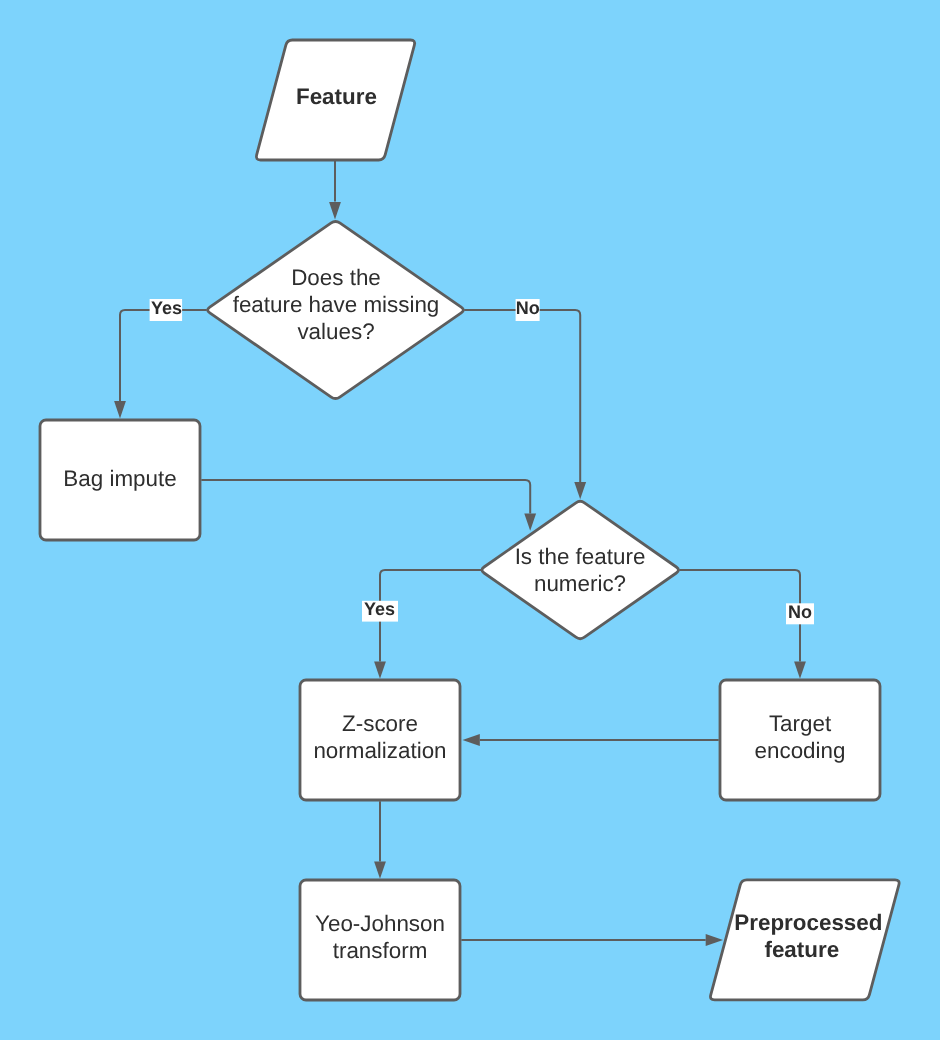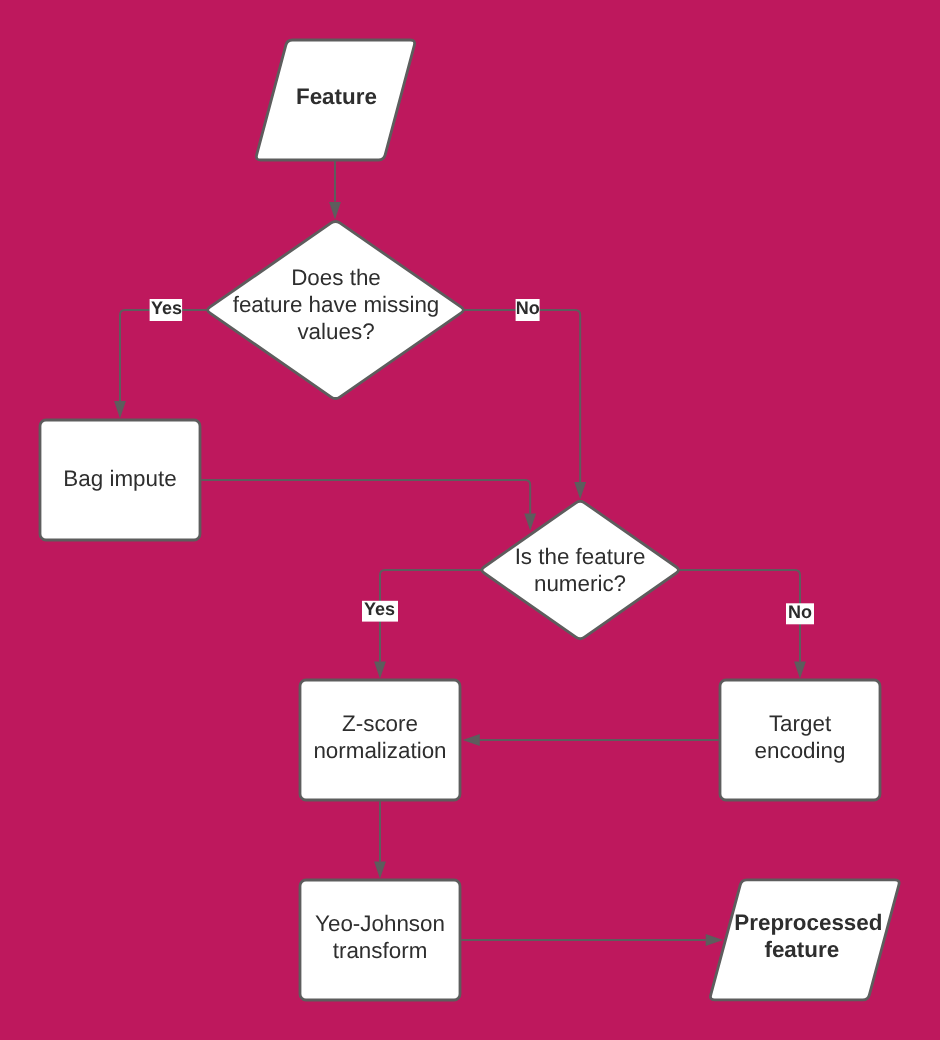--- a/index.html
+++ b/index.html
@@ -1,19 +1,19 @@
 <!DOCTYPE html>
 <html><head>
 <meta charset="utf-8">
 <title>Feature preprocessing flowchart</title>
 <style>
   html, body { margin:0; padding:0; background:#ffffff; }
   body { width:940px; height:1040px; overflow:hidden; -webkit-font-smoothing:antialiased;
          font-family:"Liberation Sans", sans-serif; }
-  #canvas { position:relative; width:940px; height:1040px; background:#be185d; }
+  #canvas { position:relative; width:940px; height:1040px; background:#7dd3fc; }
   svg.flow { position:absolute; left:0; top:0; width:940px; height:1040px; display:block;
               transform:translateZ(0); }
   .node-shape { fill:#ffffff; stroke:#5d5d5d; stroke-width:2.8; stroke-linejoin:round; }
   .conn { fill:none; stroke:#5d5d5d; stroke-width:2; stroke-linecap:butt; }
   .arrowhead { fill:#5d5d5d; stroke:none; }
   text { -webkit-font-smoothing:antialiased; text-rendering:geometricPrecision; }
   .node-text { fill:#2e2e2e; font-family:"Liberation Sans", sans-serif;
                font-size:22.4px; text-anchor:middle; }
   .node-text.bold { font-weight:bold; fill:#2e2e2e; }
   .edge-label { fill:#2b2b2b; font-family:"Liberation Sans", sans-serif;

